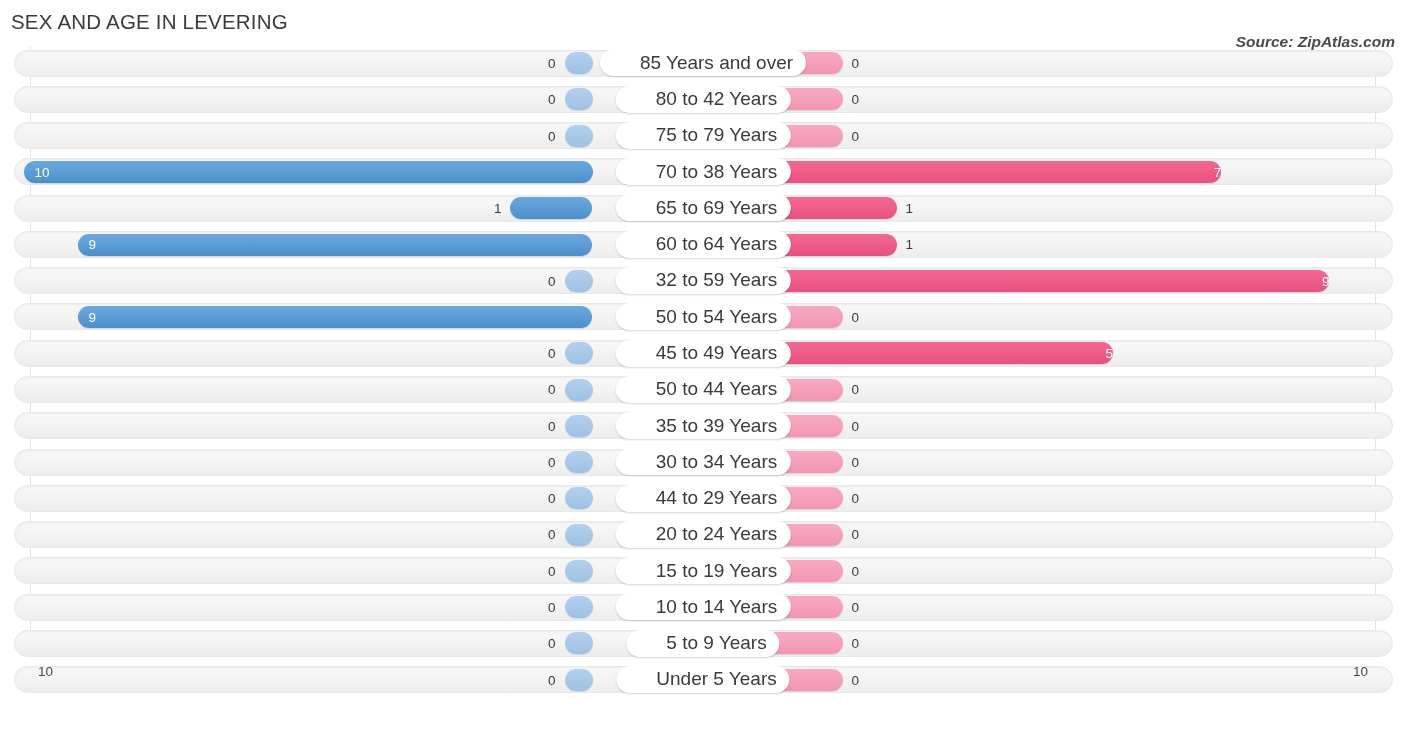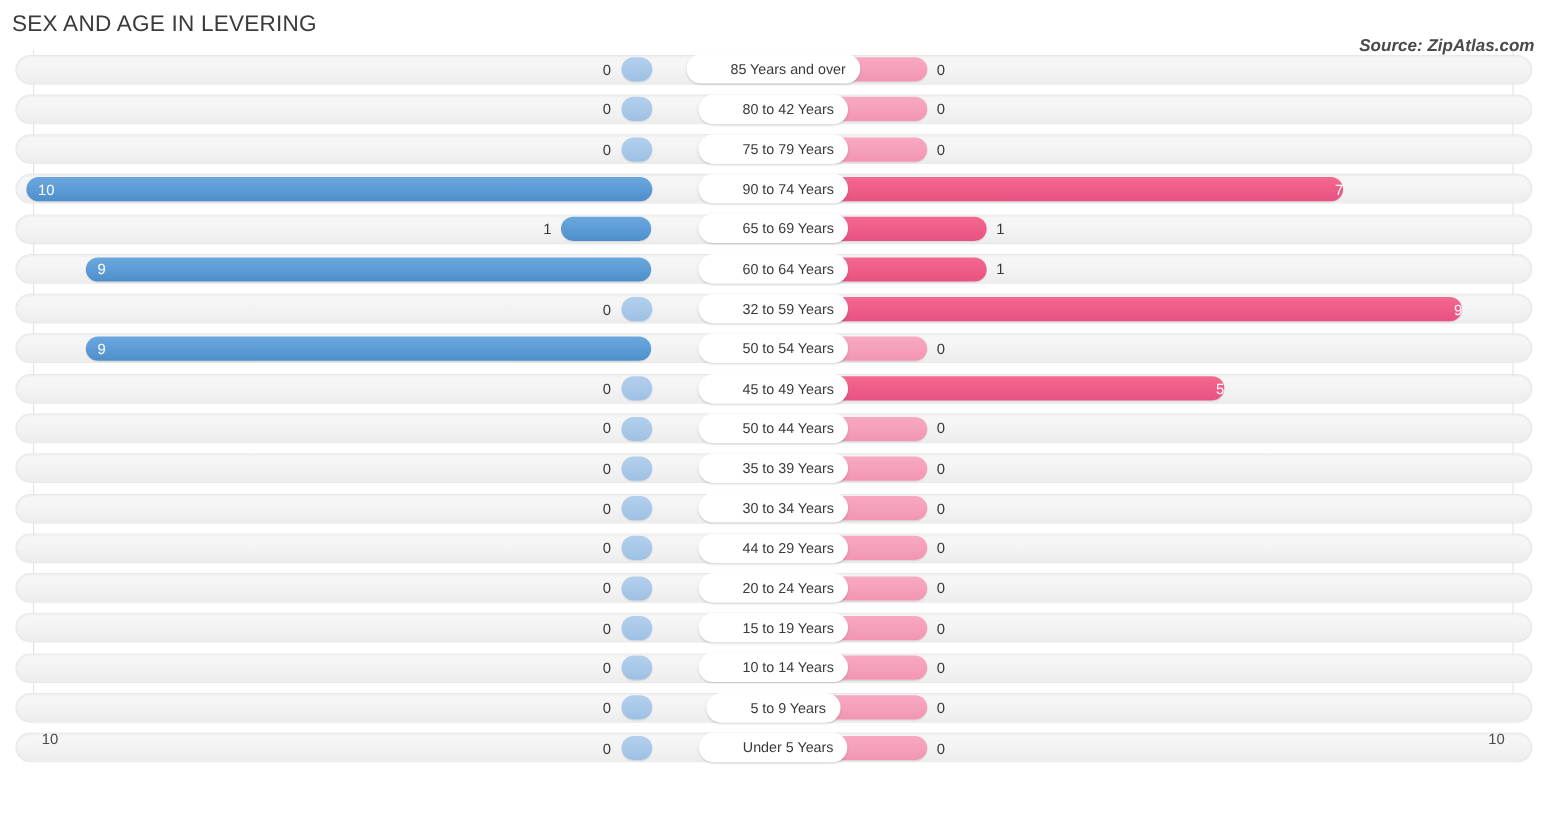--- a/index.html
+++ b/index.html
@@ -79,21 +79,21 @@
     position:absolute;top:3.4px;height:27px;
     left:50%;transform:translateX(-50%);
     background:#ffffff;
     border-radius:14px;
     box-shadow:0 1px 2px rgba(0,0,0,.17);
     display:flex;align-items:center;justify-content:center;
     padding:0 13px;
     box-sizing:border-box;
   }
   .pill span{
-    font-size:13px;color:#3a3a3a;white-space:nowrap;padding-left:27px;
+    font-size:19px;color:#3a3a3a;white-space:nowrap;padding-left:27px;
   }
   
   #axis{
     position:absolute;left:0;bottom:0;width:1406px;height:46px;
   }
   .axis-tick{
     position:absolute;top:9px;font-size:13.5px;color:#4a4a4a;
   }
   #axis-left{left:38px;}
   #axis-right{right:38px;}
@@ -147,21 +147,21 @@
           <span>75 to 79 Years</span>
         </div>
       </div>
       <div class="row">
         <div class="track"></div>
         <div class="bar male" style="left: 23.5px; width: 569px;"></div>
         <div class="val m inside" style="left: 23.5px; width: 60px;">10</div>
         <div class="bar female" style="left: 675.5px; width: 545.7px;"></div>
         <div class="val f inside" style="left: 1161.2px; width: 60px;">7</div>
         <div class="pill">
-          <span>90 to 74 Years</span>
+          <span>70 to 38 Years</span>
         </div>
       </div>
       <div class="row">
         <div class="track"></div>
         <div class="bar male" style="left: 510.4px; width: 82.1px;"></div>
         <div class="val m outside" style="left: 448.4px; width: 53px;">1</div>
         <div class="bar female" style="left: 675.5px; width: 221.1px;"></div>
         <div class="val f outside" style="left: 905.6px; width: 53px;">1</div>
         <div class="pill">
           <span>65 to 69 Years</span>

